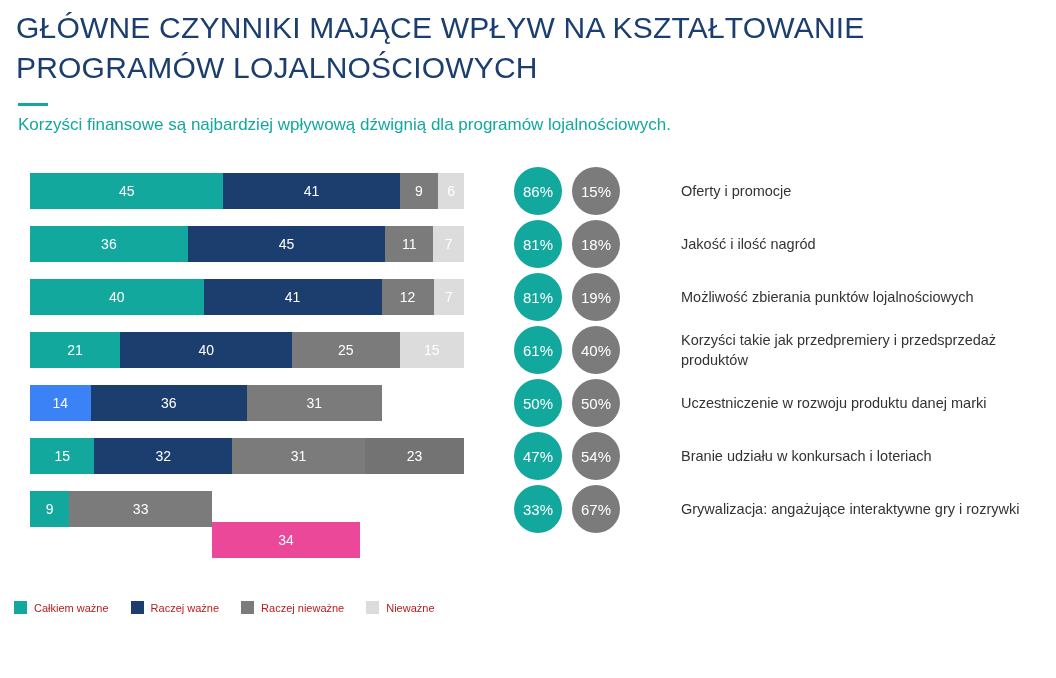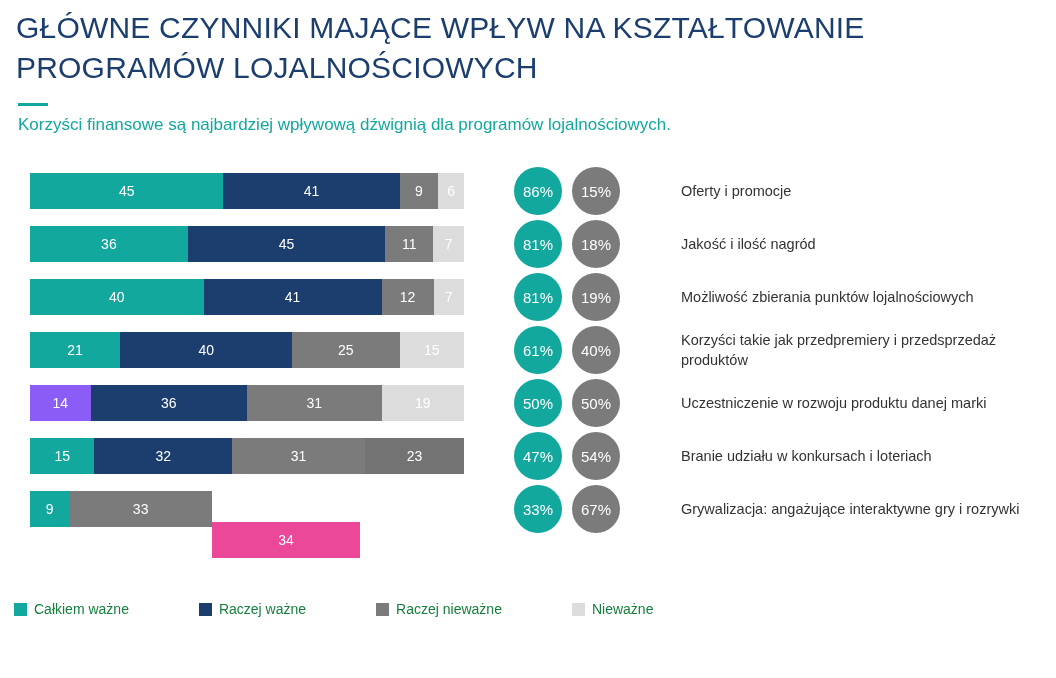--- a/index.html
+++ b/index.html
@@ -108,23 +108,22 @@
     color: #333333;
     line-height: 1.35;
   }
   .legend {
     position: absolute;
     left: 14px;
     top: 601px;
     width: 1000px;
     display: flex;
     align-items: center;
-    font-size: 14px;
-    color: #15803d;
-    gap: 48px;
+    font-size: 11px;
+    color: #b91c1c;
   }
   .legend-item {
     display: flex;
     align-items: center;
     margin-right: 22px;
   }
   .legend-swatch {
     width: 13px;
     height: 13px;
     margin-right: 7px;
@@ -196,24 +195,23 @@
           <div class="seg s4" style="width: 14.8515%; background: rgb(220, 220, 220); color: rgb(255, 255, 255);">15</div>
         </div>
         <div class="circles">
           <div class="circ teal">61%</div>
           <div class="circ gray">40%</div>
         </div>
         <div class="label">Korzyści takie jak przedpremiery i przedsprzedaż produktów</div>
       </div>
       <div class="row">
         <div class="bar">
-          <div class="seg s1" style="width: 14%; background: #8b5cf6;">14</div>
+          <div class="seg s1" style="width: 14%; background: #3b82f6;">14</div>
           <div class="seg s2" style="width: 36%; background: rgb(27, 62, 111);">36</div>
           <div class="seg s3" style="width: 31%; background: rgb(123, 123, 123);">31</div>
-          <div class="seg s4" style="width: 19%; background: rgb(220, 220, 220); color: rgb(255, 255, 255);">19</div>
         </div>
         <div class="circles">
           <div class="circ teal">50%</div>
           <div class="circ gray">50%</div>
         </div>
         <div class="label">Uczestniczenie w rozwoju produktu danej marki</div>
       </div>
       <div class="row">
         <div class="bar">
           <div class="seg s1" style="width: 14.8515%; background: rgb(19, 168, 158);">15</div>

